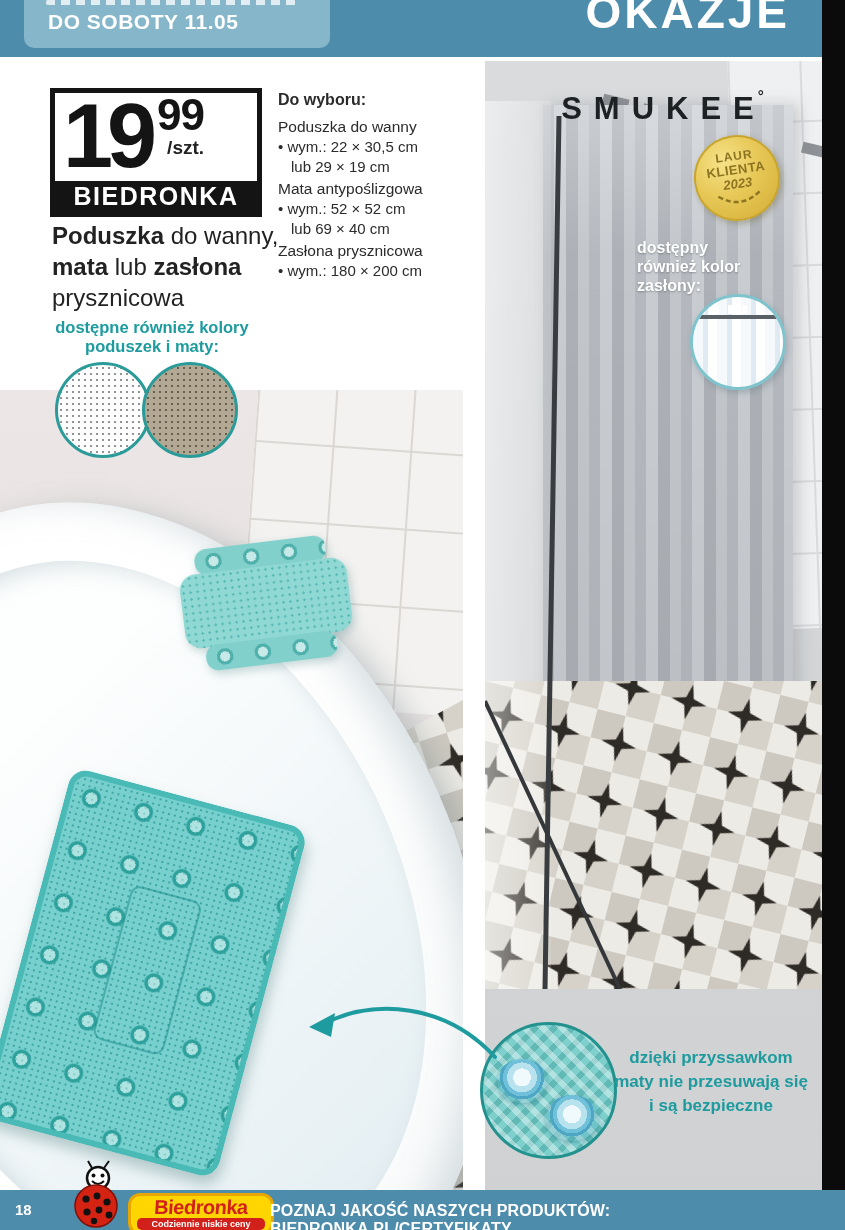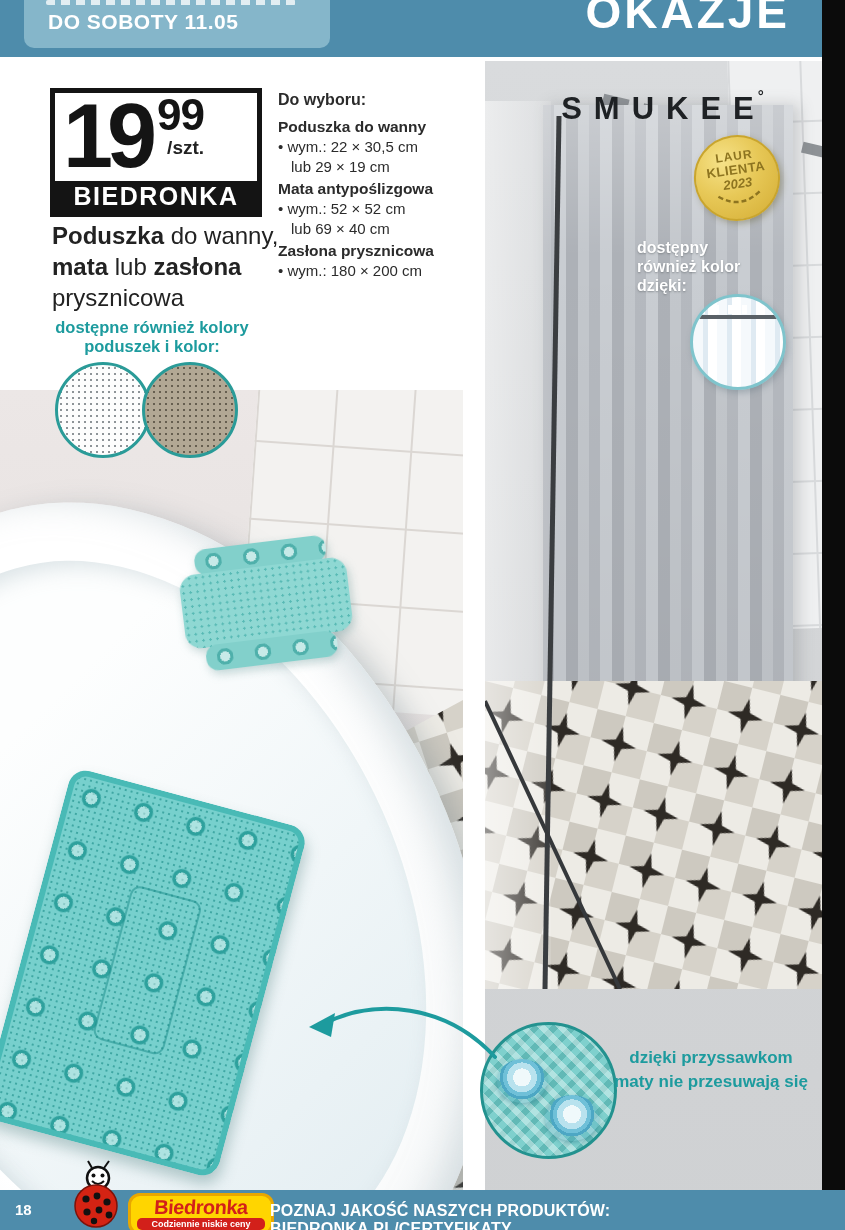--- a/index.html
+++ b/index.html
@@ -36,21 +36,21 @@
     font-size:25px; font-weight:800; letter-spacing:1.5px; height:31px; line-height:31px; }
 
   .product-title { position:absolute; left:52px; top:220px; width:235px;
     font-size:24px; line-height:31px; font-weight:400; color:#222; margin:0; }
   .product-title .b { font-weight:800; }
 
   
   .details { position:absolute; left:278px; top:90px; width:195px;
     font-size:15px; line-height:20px; color:#2b2b2b; }
   .d-head { font-weight:800; font-size:16px; margin-bottom:7px; }
-  .d-name { font-weight:700; font-size:15.5px; margin-top:2px; }
+  .d-name { font-weight:400; font-size:15.5px; margin-top:2px; }
   .d-dim2 { padding-left:13px; }
   .d-dim2:empty { display:none; }
 
   
   .swatch-label { position:absolute; left:36px; top:318px; width:232px; text-align:center;
     color:#1d9b9e; font-size:16.5px; font-weight:800; line-height:19px; z-index:2; }
   .swatch { position:absolute; width:96px; height:96px; border-radius:50%;
     border:3px solid #2a9b98; z-index:2; box-sizing:border-box; }
   .swatch-white { left:55px; top:362px;
     background-color:#fdfdfd;
@@ -240,21 +240,21 @@
     </div>
     <div>
       <div class="d-name">Zasłona prysznicowa</div>
       <div class="d-dim1">• wym.: 180 × 200 cm</div>
 
     </div>
   </section>
 
   <div class="swatch-label">
     <div>dostępne również kolory</div>
-    <div>poduszek i kolor:</div>
+    <div>poduszek i maty:</div>
   </div>
   <div class="swatch swatch-white"></div>
   <div class="swatch swatch-beige"></div>
 
   <figure class="photo-left">
     <div class="tiles-l"></div>
     <svg class="floor-l">
       <polygon points="260,420 463,310 463,800 150,800" fill="url(#floorpatL)"></polygon>
     </svg>
     <div class="tub"></div>
@@ -288,36 +288,37 @@
       <div class="m1">LAUR</div>
       <div class="m2">KLIENTA</div>
       <div class="m3">2023</div>
       <svg width="52" height="14" viewBox="0 0 52 14">
         <path d="M5 2 Q26 18 47 2" fill="none" stroke="#8d7420" stroke-width="2.5" stroke-dasharray="5 3"></path>
       </svg>
     </div>
     <div class="curtain-label">
       <div>dostępny</div>
       <div>również kolor</div>
-      <div>dzięki:</div>
+      <div>zasłony:</div>
     </div>
     <div class="curtain-swatch"></div>
   </figure>
 
   <div class="suction-circle">
     <div class="cup cup1"></div>
     <div class="cup cup2"></div>
   </div>
   <svg class="arrow-svg" viewBox="0 0 205 75">
     <path d="M200 62 C 150 8, 80 4, 30 28" fill="none" stroke="#1d9b9e" stroke-width="4" stroke-linecap="round"></path>
     <polygon points="14,32 40,18 36,42" fill="#1d9b9e"></polygon>
   </svg>
   <div class="note-text">
     <div>dzięki przyssawkom</div>
     <div>maty nie przesuwają się</div>
+    <div>i są bezpieczne</div>
   </div>
 
   <footer class="footer">
     <div class="page-num">18</div>
     <svg class="ladybug" width="66" height="72" viewBox="0 0 66 72">
       <line x1="26" y1="8" x2="22" y2="1" stroke="#111" stroke-width="2"></line>
       <line x1="38" y1="8" x2="43" y2="1" stroke="#111" stroke-width="2"></line>
       <circle cx="32" cy="18" r="11" fill="#fff" stroke="#111" stroke-width="2.5"></circle>
       <circle cx="27.5" cy="15.5" r="2" fill="#111"></circle>
       <circle cx="36.5" cy="15.5" r="2" fill="#111"></circle>

